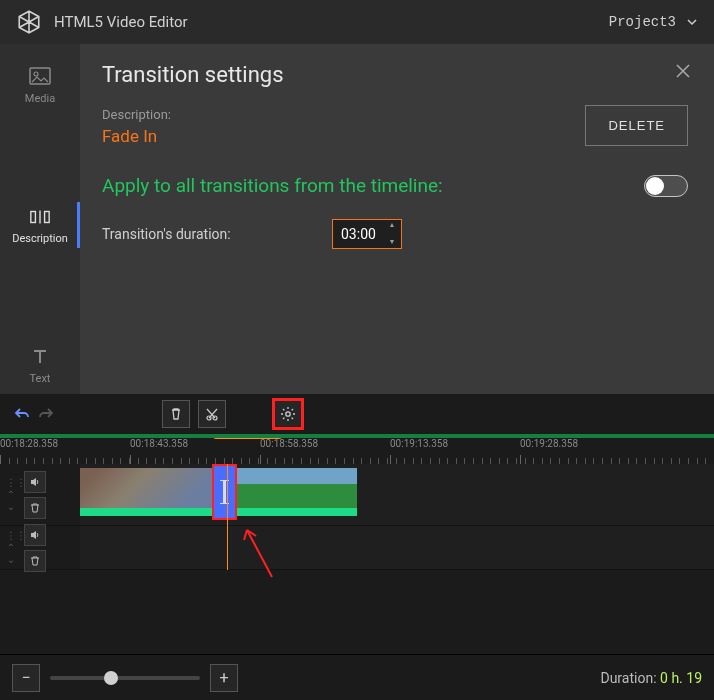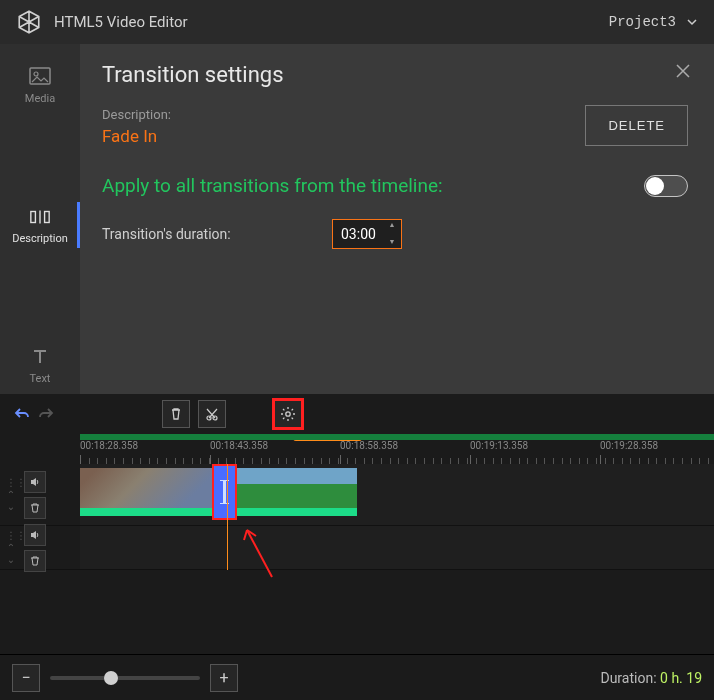--- a/index.html
+++ b/index.html
@@ -91,22 +91,22 @@
   .ur.dim { color: #555; }
   .tl-btn {
     width: 28px; height: 28px; border: 1px solid #555; background: #262626;
     display: flex; align-items: center; justify-content: center; cursor: pointer;
     color: #ccc;
   }
   .tl-btn.hl { outline: 3px solid #ff2020; outline-offset: -1px; }
 
   
   .ruler {
-    height: 30px; position: relative; margin-left: 80px;
-    border-top: 6px solid #15803d; overflow: hidden;
+    height: 30px; position: relative; 
+    border-top: 4px solid #15803d; overflow: hidden;
     font-size: 10px; color: #888;
   }
   .ruler .tick-major { position: absolute; top: 0; height: 100%; }
   .ruler .tick-major span { position: absolute; top: 0; left: 0; white-space: nowrap; transform: translateX(0); }
   .ruler .tick-major::after { content:""; position:absolute; bottom:0; left:0; width:1px; height:9px; background:#666; }
   .minor-ticks{ position:absolute; bottom:0; left:0; right:0; height:6px;
     background: repeating-linear-gradient(90deg,#555 0,#555 1px,transparent 1px,transparent 8.6px);
   }
 
   

